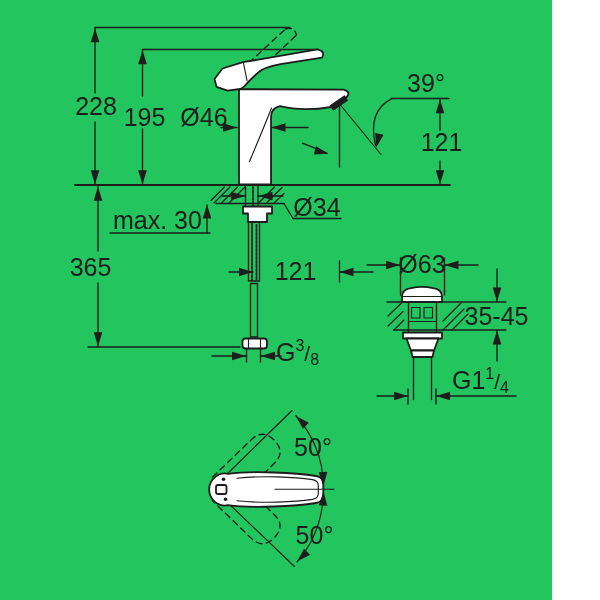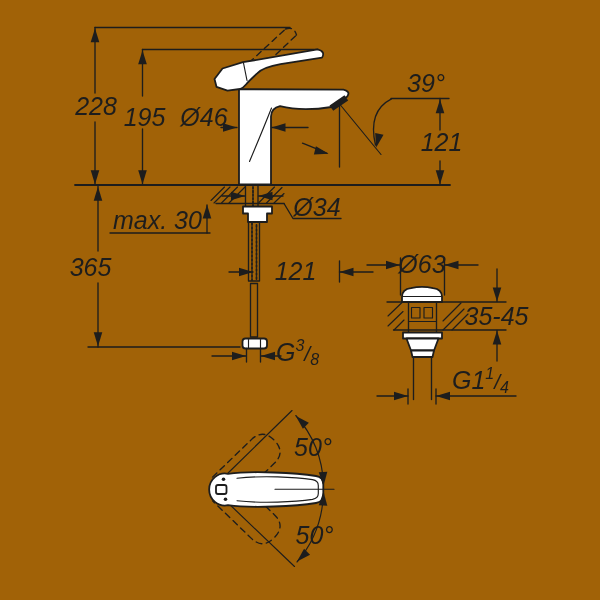--- a/index.html
+++ b/index.html
@@ -1,16 +1,16 @@
 <!DOCTYPE html>
 <html><head>
 <meta charset="utf-8">
 <style>
   html,body{margin:0;padding:0;background:#ffffff;}
-  .stage{width:600px;height:600px;background:#a16207;position:relative;overflow:hidden;font-style:italic;}
+  .stage{width:552px;height:600px;background:#22c55e;position:relative;overflow:hidden;}
   svg{display:block;}
   .s{stroke:#1d1d1d;fill:none;stroke-width:1.8;stroke-linecap:round;stroke-linejoin:round;}
   .d{stroke-width:1.35;}
   .h{stroke-width:1.15;}
   .w{fill:#ffffff;}
   .k{fill:#1d1d1d;stroke:none;}
   .dash{stroke-dasharray:6 4.5;}
   text{font-family:"Liberation Sans","DejaVu Sans",sans-serif;font-size:25px;fill:#1d1d1d;}
   .mid{text-anchor:middle;}
 </style>

